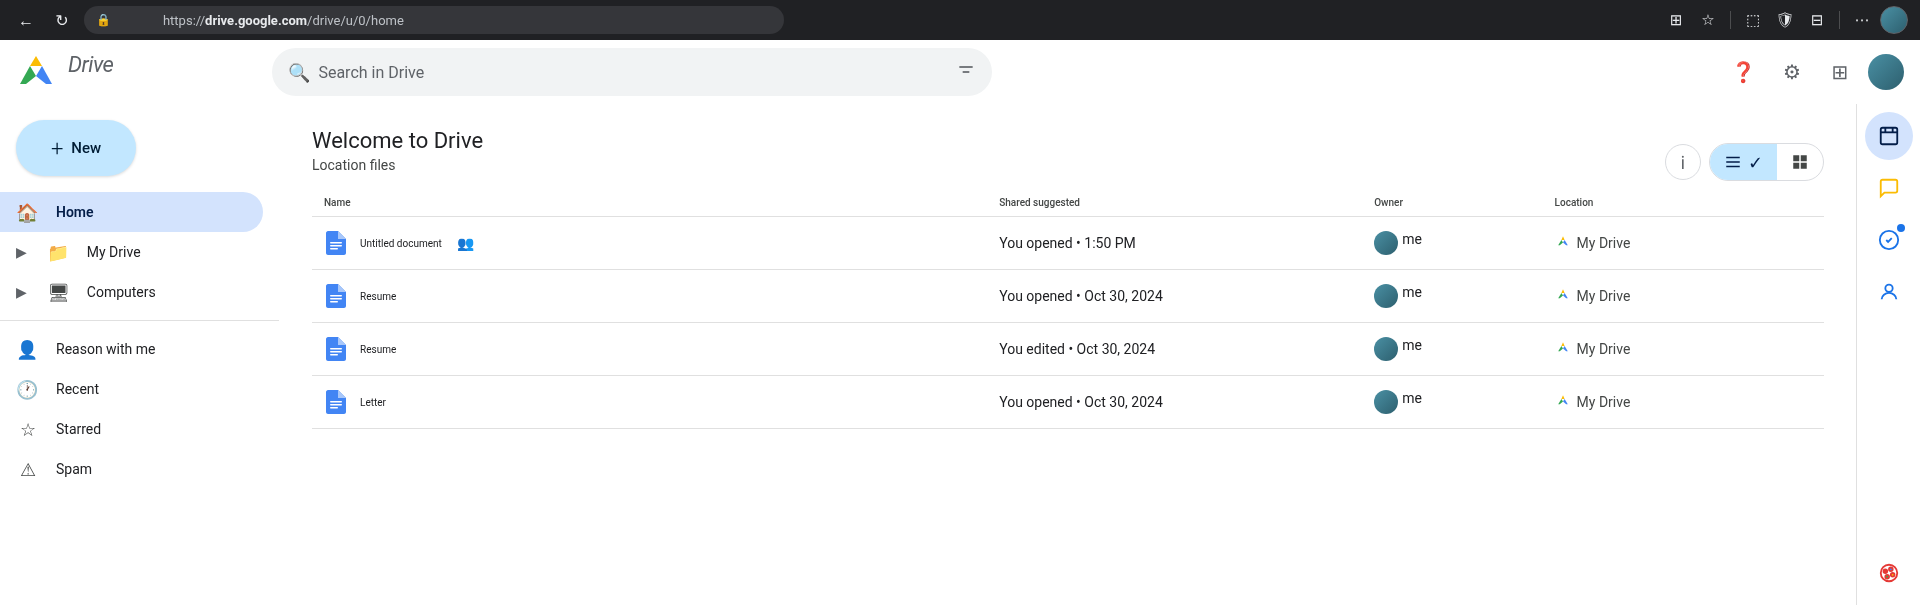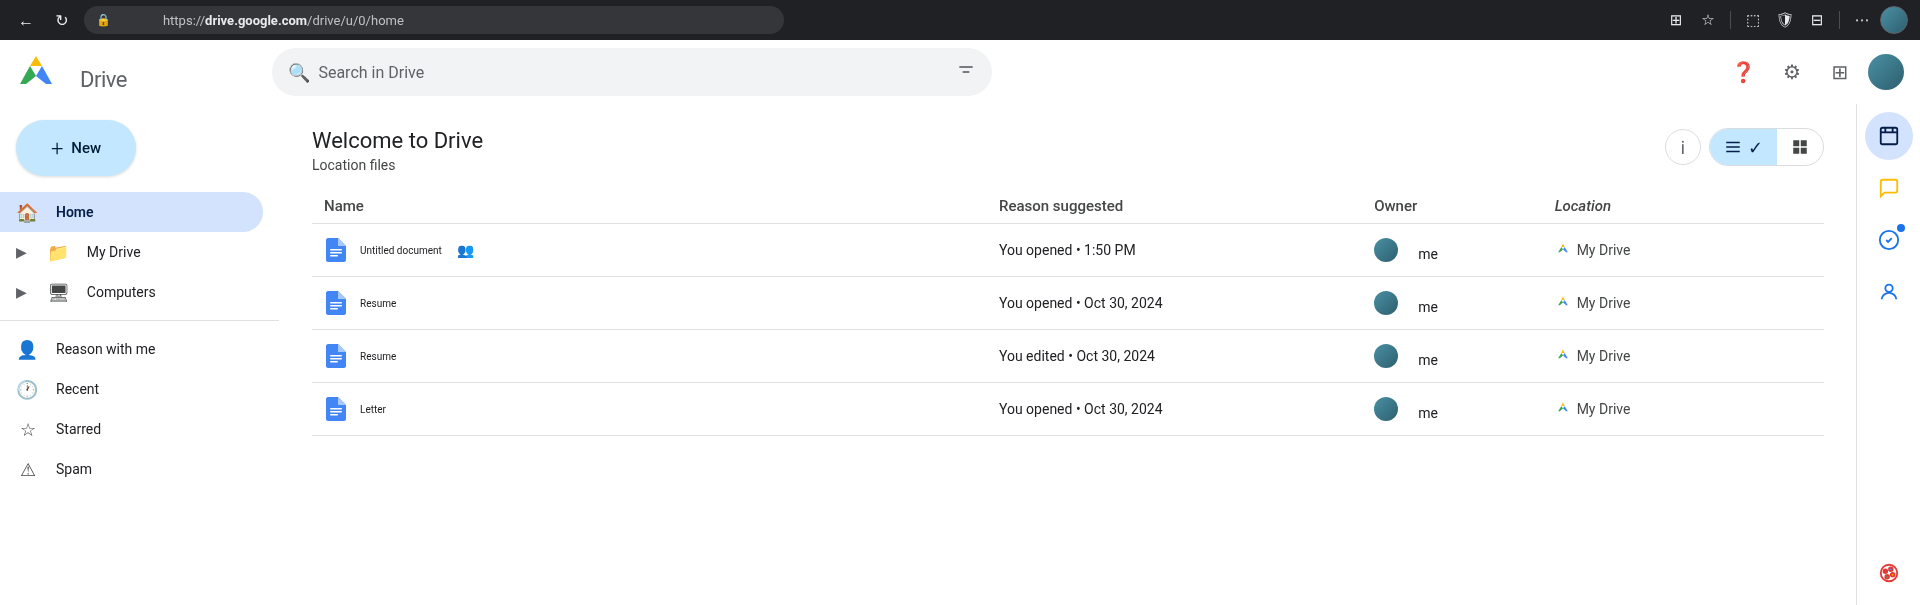--- a/index.html
+++ b/index.html
@@ -81,23 +81,24 @@
       height: 64px;
       display: flex;
       align-items: center;
       padding: 0 16px;
       gap: 16px;
       background: #fff;
       flex-shrink: 0;
     }
     .logo-area {
       display: flex;
-      align-items: flex-end;
-      gap: 24px;
+      align-items: flex-start;
+      gap: 12px;
       min-width: 240px;
+      font-style: italic;
     }
     .google-drive-logo {
       width: 40px; height: 40px;
     }
     .logo-text {
       font-size: 22px;
       color: #5f6368;
       font-weight: 400;
       letter-spacing: -0.5px;
     }
@@ -286,30 +287,30 @@
       color: #041e49;
     }
 
     
     .files-table {
       width: 100%;
       border-collapse: collapse;
     }
     .table-header-row th {
       text-align: left;
-      font-size: 15px;
+      font-size: 10px;
       font-weight: 500;
       color: #444746;
       padding: 8px 12px;
       border-bottom: 1px solid #e0e0e0;
     }
     .th-name { width: 45%; }
     .th-reason { width: 25%; }
     .th-owner { width: 12%; }
-    .th-location { width: 15%; font-style: italic; }
+    .th-location { width: 15%; }
 
     .file-row {
       border-bottom: 1px solid #e0e0e0;
       cursor: pointer;
     }
     .file-row td {
       padding: 10px 12px;
       font-size: 14px;
       color: #202124;
       vertical-align: middle;
@@ -323,22 +324,22 @@
       width: 24px; height: 24px;
       display: flex; align-items: center; justify-content: center;
       font-size: 20px;
       flex-shrink: 0;
     }
     .file-name-text { font-size: 10px; color: #202124; }
     .shared-icon { font-size: 14px; color: #5f6368; margin-left: 4px; }
     .reason-text { font-size: 14px; color: #444746; }
     .owner-cell {
       display: flex;
-      align-items: flex-end;
-      gap: 20px;
+      align-items: flex-start;
+      gap: 4px;
     }
     .owner-avatar {
       width: 24px; height: 24px;
       border-radius: 50%;
       background: linear-gradient(135deg, #4a90a4, #2d5f6e);
       flex-shrink: 0;
     }
     .location-cell {
       display: flex;
       align-items: center;
@@ -461,21 +462,21 @@
         <span class="nav-label">Starred</span>
       </div>
 
       <div class="nav-item">
         <span class="nav-icon">⚠</span>
         <span class="nav-label">Spam</span>
       </div>
     </div>
 
     <div class="main-content">
-      <div style="display:flex; align-items:flex-start; justify-content:space-between;">
+      <div style="display:flex; align-items:flex-end; justify-content:space-between;">
         <div>
           <div class="page-title">Welcome to Drive</div>
           <div class="section-label">Location files</div>
         </div>
         <div class="content-toolbar">
           <div class="info-btn">ℹ</div>
           <div class="view-toggle">
             <div class="view-btn active">
               <svg width="18" height="18" viewBox="0 0 24 24" fill="currentColor">
                   <rect x="3" y="5" width="18" height="2"></rect>
@@ -493,21 +494,21 @@
                 </svg>
             </div>
           </div>
         </div>
       </div>
 
       <table class="files-table">
         <thead>
           <tr class="table-header-row">
             <th class="th-name">Name</th>
-            <th class="th-reason">Reason suggested</th>
+            <th class="th-reason">Shared suggested</th>
             <th class="th-owner">Owner</th>
             <th class="th-location">Location</th>
             <th></th>
           </tr>
         </thead>
         <tbody id="files-tbody">
         <tr class="file-row">
     <td>
       <div class="file-name-cell">
         <div class="file-type-icon">

